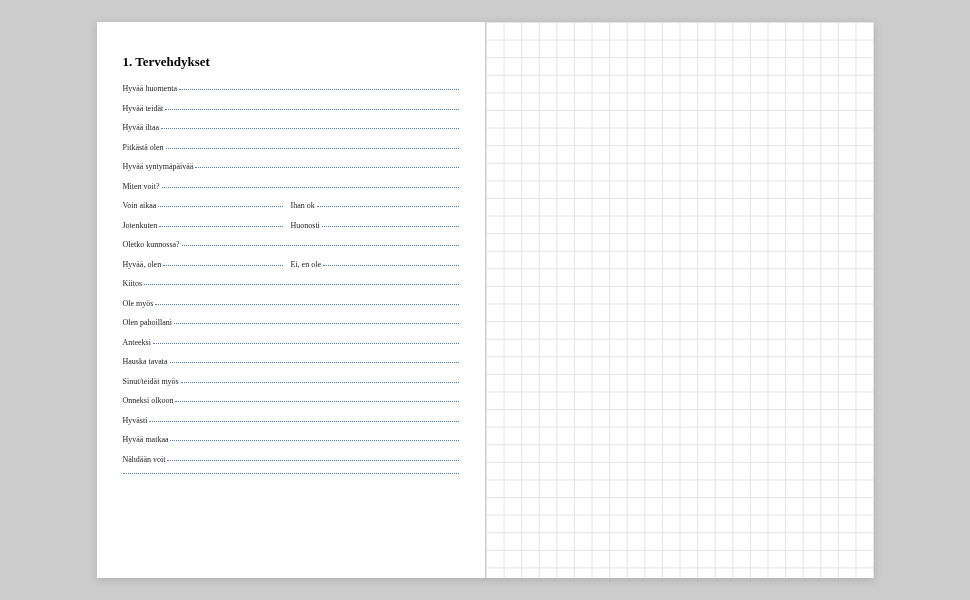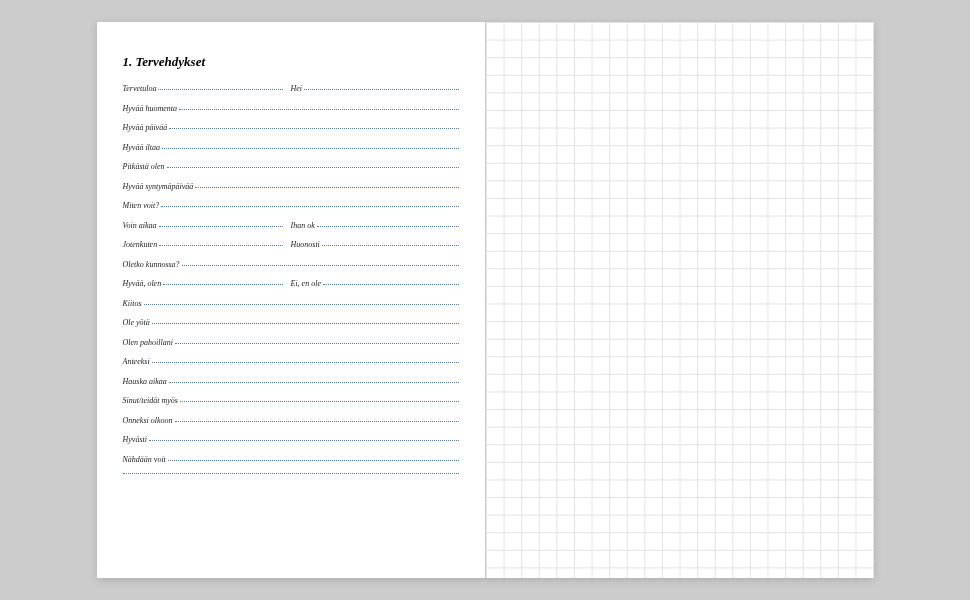--- a/index.html
+++ b/index.html
@@ -19,21 +19,20 @@
     box-shadow: 0 2px 8px rgba(0,0,0,0.15);
   }
   .page {
     width: 388px;
     height: 556px;
     background: #ffffff;
     position: relative;
   }
   .page-left {
     padding: 32px 26px 20px 26px;
-    font-style: italic;
   }
   .heading {
     font-weight: bold;
     font-size: 13px;
     color: #000;
     margin-bottom: 14px;
   }
   .rows {
     display: flex;
     flex-direction: column;
@@ -74,38 +73,28 @@
   }
 </style>
 </head>
 <body>
 
 <div class="spread">
   <div class="page page-left">
     <div class="heading">1. Tervehdykset</div>
     <div class="rows" id="rows">
         <div class="row">
-          <div class="cell half-left">
-            <span class="term">Tervetuloa</span>
-            <span class="dots"></span>
-          </div>
-          <div class="cell half-right">
-            <span class="term">Hei</span>
-            <span class="dots"></span>
-          </div>
-        </div>
-        <div class="row">
           <div class="cell full">
             <span class="term">Hyvää huomenta</span>
             <span class="dots"></span>
           </div>
         </div>
         <div class="row">
           <div class="cell full">
-            <span class="term">Hyvää päivää</span>
+            <span class="term">Hyvää teidät</span>
             <span class="dots"></span>
           </div>
         </div>
         <div class="row">
           <div class="cell full">
             <span class="term">Hyvää iltaa</span>
             <span class="dots"></span>
           </div>
         </div>
         <div class="row">
@@ -163,57 +152,63 @@
           </div>
         </div>
         <div class="row">
           <div class="cell full">
             <span class="term">Kiitos</span>
             <span class="dots"></span>
           </div>
         </div>
         <div class="row">
           <div class="cell full">
-            <span class="term">Ole yötä</span>
+            <span class="term">Ole myös</span>
             <span class="dots"></span>
           </div>
         </div>
         <div class="row">
           <div class="cell full">
             <span class="term">Olen pahoillani</span>
             <span class="dots"></span>
           </div>
         </div>
         <div class="row">
           <div class="cell full">
             <span class="term">Anteeksi</span>
             <span class="dots"></span>
           </div>
         </div>
         <div class="row">
           <div class="cell full">
-            <span class="term">Hauska aikaa</span>
+            <span class="term">Hauska tavata</span>
             <span class="dots"></span>
           </div>
         </div>
         <div class="row">
           <div class="cell full">
             <span class="term">Sinut/teidät myös</span>
             <span class="dots"></span>
           </div>
         </div>
         <div class="row">
           <div class="cell full">
             <span class="term">Onneksi olkoon</span>
             <span class="dots"></span>
           </div>
         </div>
         <div class="row">
           <div class="cell full">
             <span class="term">Hyvästi</span>
+            <span class="dots"></span>
+          </div>
+        </div>
+        <div class="row">
+          <div class="cell full">
+            <span class="term">Hyvää matkaa</span>
             <span class="dots"></span>
           </div>
         </div>
         <div class="row">
           <div class="cell full">
             <span class="term">Nähdään voit</span>
             <span class="dots"></span>
           </div>
         </div>
         <div class="row">

